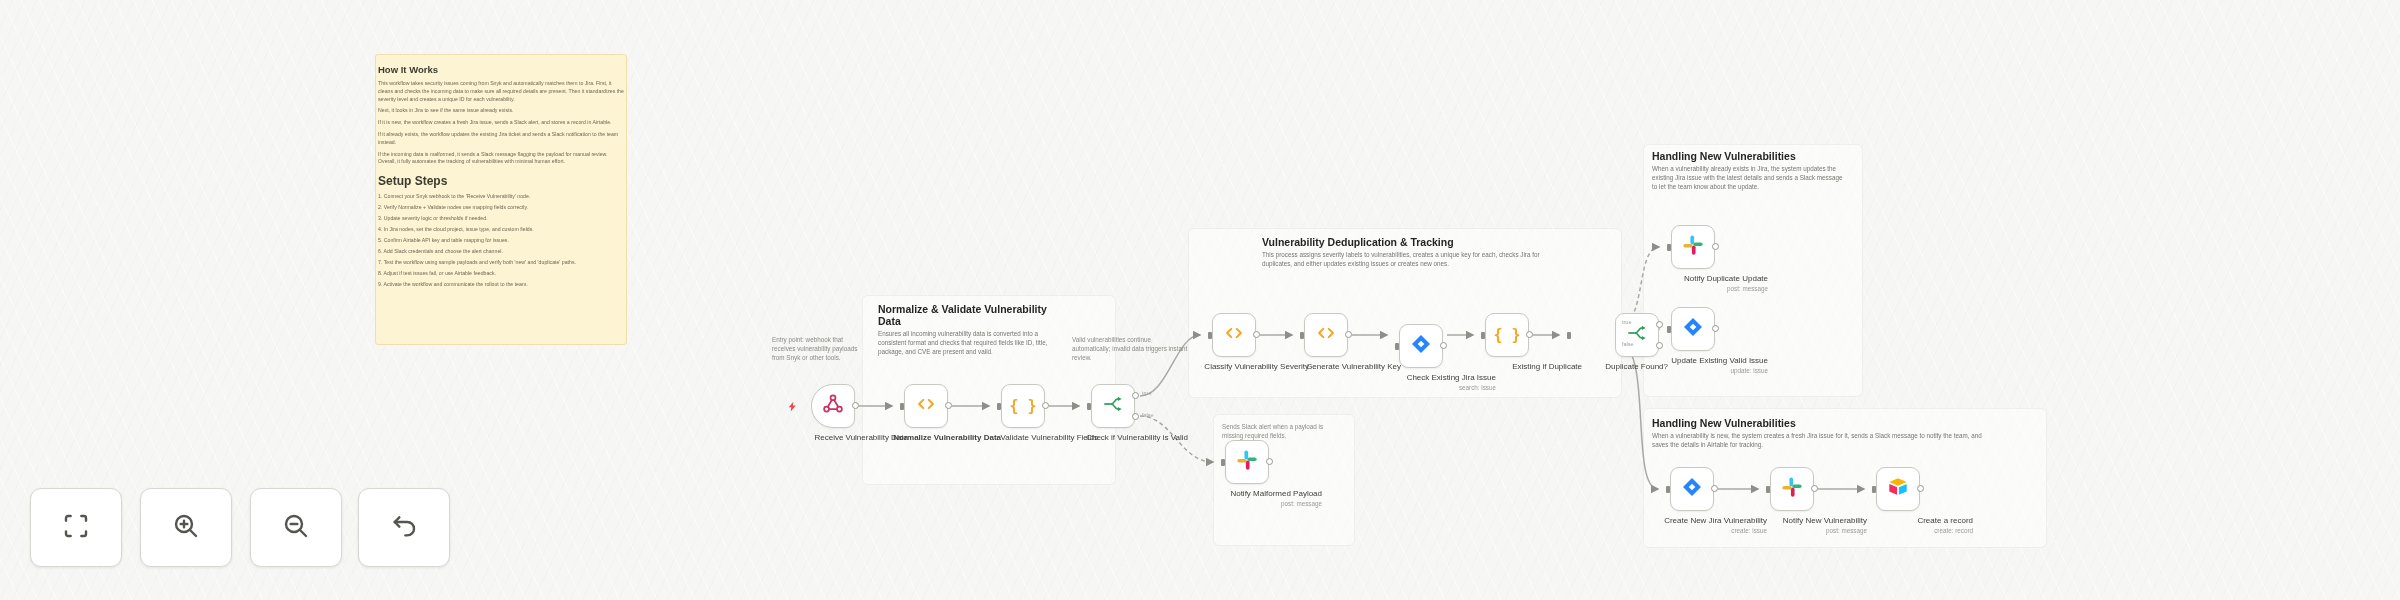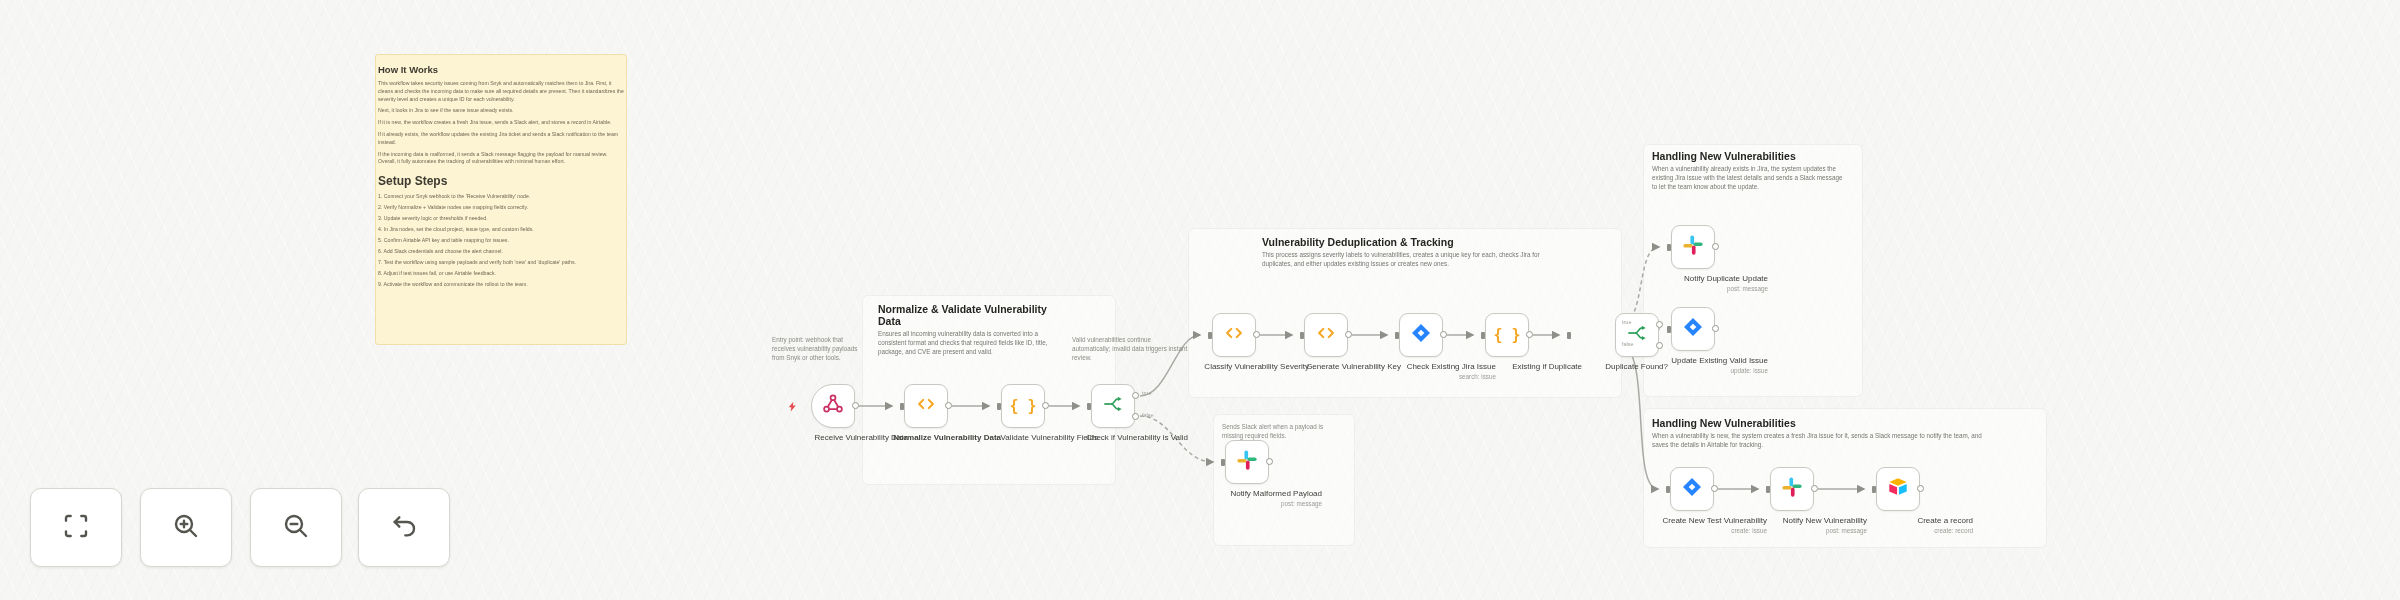--- a/index.html
+++ b/index.html
@@ -209,21 +209,21 @@
               <path d="M9 7.5 4.5 12 9 16.5"></path>
               <path d="M15 7.5 19.5 12 15 16.5"></path>
             </svg></span>
         </div>
         <span class="port-in"></span>
         <span class="port-out"></span>
         <div class="node-meta">
           <div class="node-label">Generate Vulnerability Key</div>
         </div>
       </div>
-      <div class="node" style="left: 1399px; top: 313px;">
+      <div class="node" style="left: 1399px; top: 324px;">
         <div class="node-box">
           <span><svg viewBox="0 0 24 24" width="22" height="22">
               <path fill="#2684FF" d="M12 2.2 21.8 12 12 21.8 2.2 12Z"></path>
               <path fill="#FFFFFF" d="M12 8.4 15.6 12 12 15.6 8.4 12Z"></path>
             </svg></span>
         </div>
         <span class="port-in"></span>
         <span class="port-out"></span>
         <div class="node-meta">
           <div class="node-label">Check Existing Jira Issue</div>
@@ -308,21 +308,21 @@
       <div class="node" style="left: 1670px; top: 467px;">
         <div class="node-box">
           <span><svg viewBox="0 0 24 24" width="22" height="22">
               <path fill="#2684FF" d="M12 2.2 21.8 12 12 21.8 2.2 12Z"></path>
               <path fill="#FFFFFF" d="M12 8.4 15.6 12 12 15.6 8.4 12Z"></path>
             </svg></span>
         </div>
         <span class="port-in"></span>
         <span class="port-out"></span>
         <div class="node-meta">
-          <div class="node-label">Create New Test Vulnerability</div>
+          <div class="node-label">Create New Jira Vulnerability</div>
           <div class="node-sub">create: issue</div>
         </div>
       </div>
       <div class="node" style="left: 1770px; top: 467px; text-decoration: underline;">
         <div class="node-box">
           <span><svg viewBox="0 0 24 24" width="22" height="22">
               <rect x="9.2" y="1.5" width="4" height="10" rx="2" fill="#36C5F0"></rect>
               <rect x="12.5" y="9.2" width="10" height="4" rx="2" fill="#2EB67D"></rect>
               <rect x="10.8" y="12.5" width="4" height="10" rx="2" fill="#E01E5A"></rect>
               <rect x="1.5" y="10.8" width="10" height="4" rx="2" fill="#ECB22E"></rect>

